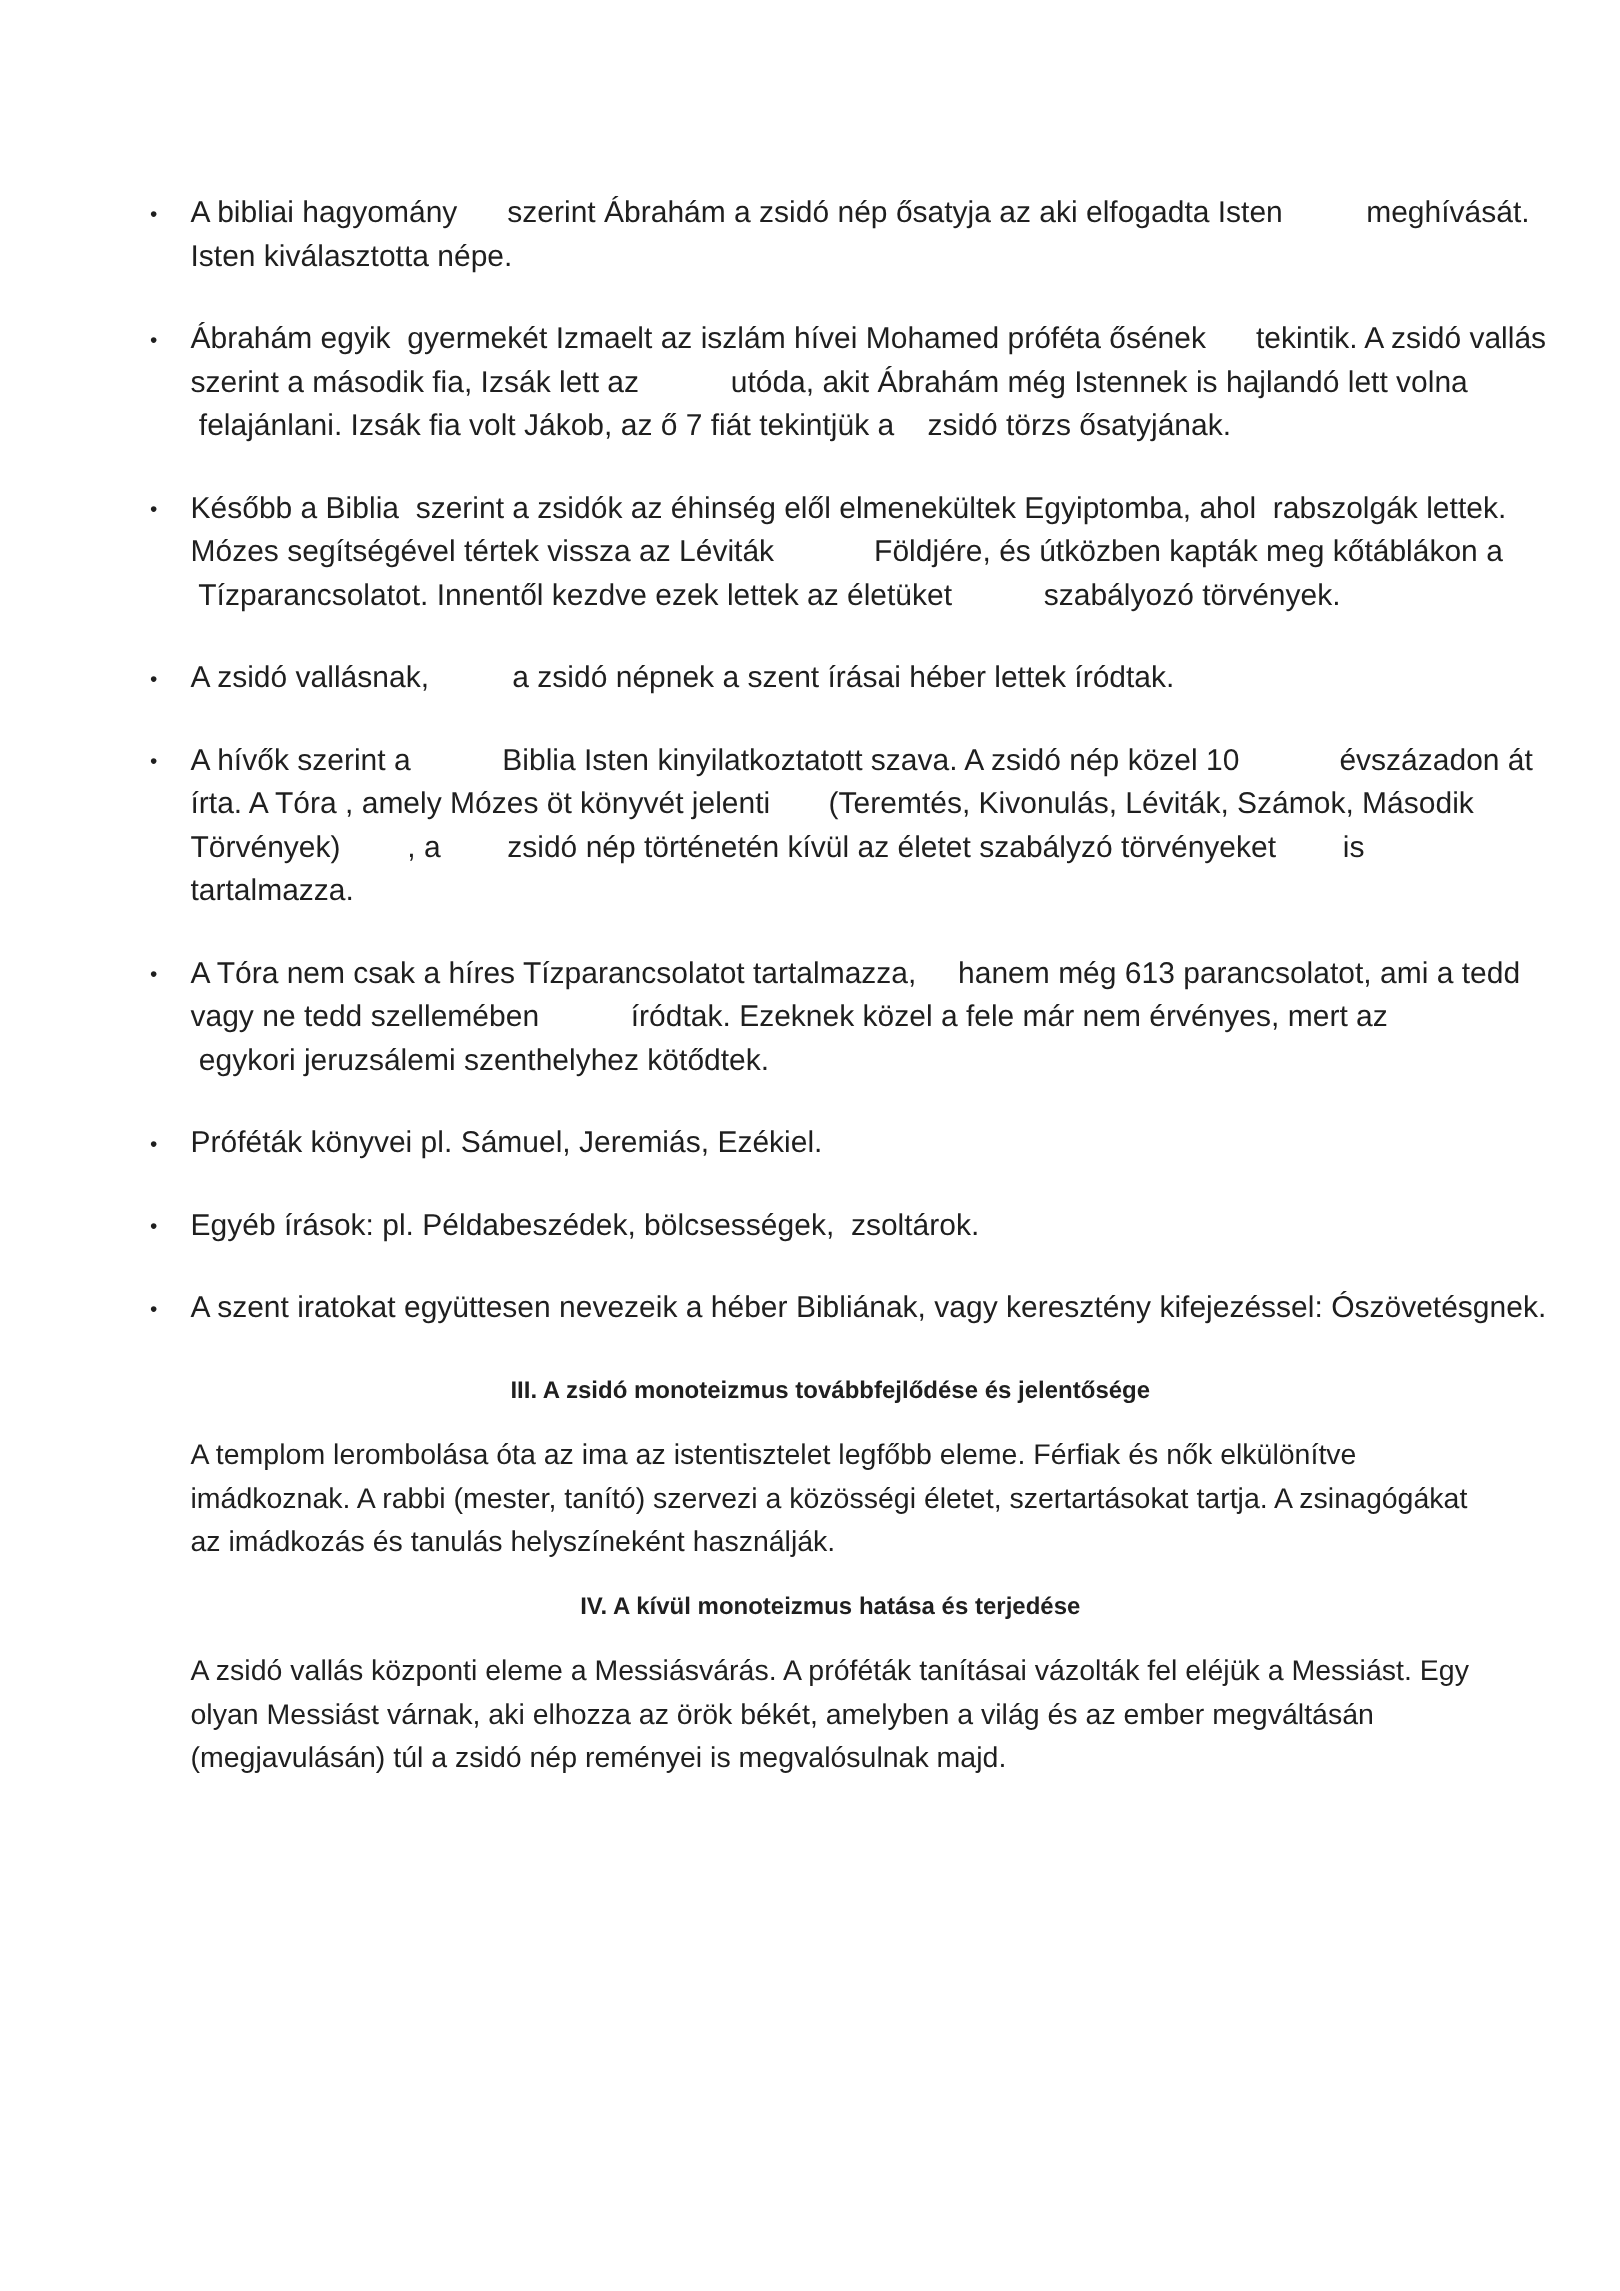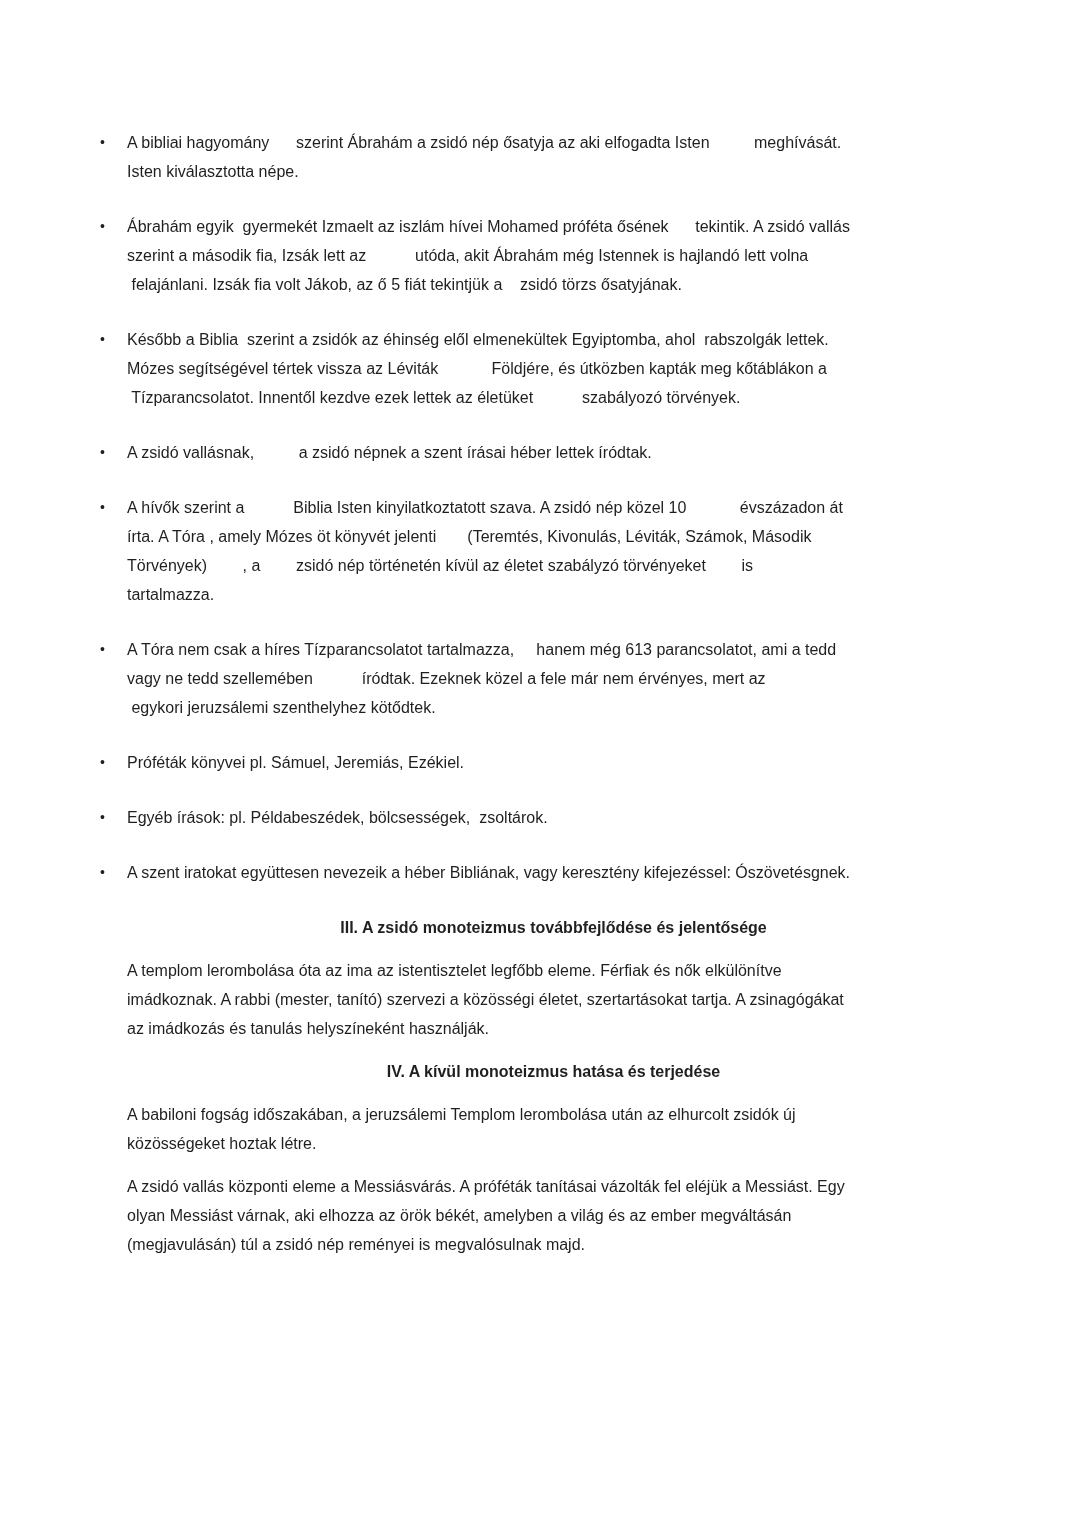--- a/index.html
+++ b/index.html
@@ -29,39 +29,39 @@
   .bullet-marker {
     width: 27px;
     flex: 0 0 27px;
     font-size: 14px;
     line-height: 29px;
     color: #1f1f1f;
     text-align: left;
   }
   .bullet-text {
     flex: 1;
-    font-size: 16px;
+    font-size: 20px;
     line-height: 29px;
     white-space: pre;
     color: #1f1f1f;
   }
   .section {
     padding-left: 27px;
   }
   .section-heading {
     font-size: 16px;
     line-height: 29px;
     font-weight: bold;
     margin: 0 0 14px 0;
     white-space: pre;
     color: #1f1f1f;
     text-align: center;
   }
   .paragraph {
-    font-size: 16px;
+    font-size: 19px;
     line-height: 29px;
     margin: 0 0 14px 0;
     white-space: pre;
     color: #1f1f1f;
   }
 </style>
 </head>
 <body>
 
 <div class="page">
@@ -71,21 +71,21 @@
     <div class="bullet-item">
       <span class="bullet-marker">•</span>
       <span class="bullet-text">A bibliai hagyomány      szerint Ábrahám a zsidó nép ősatyja az aki elfogadta Isten          meghívását.
 Isten kiválasztotta népe.</span>
     </div>
 
     <div class="bullet-item">
       <span class="bullet-marker">•</span>
       <span class="bullet-text">Ábrahám egyik  gyermekét Izmaelt az iszlám hívei Mohamed próféta ősének      tekintik. A zsidó vallás
 szerint a második fia, Izsák lett az           utóda, akit Ábrahám még Istennek is hajlandó lett volna
- felajánlani. Izsák fia volt Jákob, az ő 5 fiát tekintjük a    zsidó törzs ősatyjának.</span>
+ felajánlani. Izsák fia volt Jákob, az ő 7 fiát tekintjük a    zsidó törzs ősatyjának.</span>
     </div>
 
     <div class="bullet-item">
       <span class="bullet-marker">•</span>
       <span class="bullet-text">Később a Biblia  szerint a zsidók az éhinség elől elmenekültek Egyiptomba, ahol  rabszolgák lettek.
 Mózes segítségével tértek vissza az Léviták            Földjére, és útközben kapták meg kőtáblákon a
  Tízparancsolatot. Innentől kezdve ezek lettek az életüket           szabályozó törvények.</span>
     </div>
 
     <div class="bullet-item">
@@ -127,20 +127,18 @@
 
   <div class="section">
     <h3 class="section-heading">III. A zsidó monoteizmus továbbfejlődése és jelentősége</h3>
     <p class="paragraph">A templom lerombolása óta az ima az istentisztelet legfőbb eleme. Férfiak és nők elkülönítve
 imádkoznak. A rabbi (mester, tanító) szervezi a közösségi életet, szertartásokat tartja. A zsinagógákat
 az imádkozás és tanulás helyszíneként használják.</p>
   </div>
 
   <div class="section">
     <h3 class="section-heading">IV. A kívül monoteizmus hatása és terjedése</h3>
-    <p class="paragraph">A babiloni fogság időszakában, a jeruzsálemi Templom lerombolása után az elhurcolt zsidók új
-közösségeket hoztak létre.</p>
     <p class="paragraph">A zsidó vallás központi eleme a Messiásvárás. A próféták tanításai vázolták fel eléjük a Messiást. Egy
 olyan Messiást várnak, aki elhozza az örök békét, amelyben a világ és az ember megváltásán
 (megjavulásán) túl a zsidó nép reményei is megvalósulnak majd.</p>
   </div>
 
 </div>
 
 </body></html>

